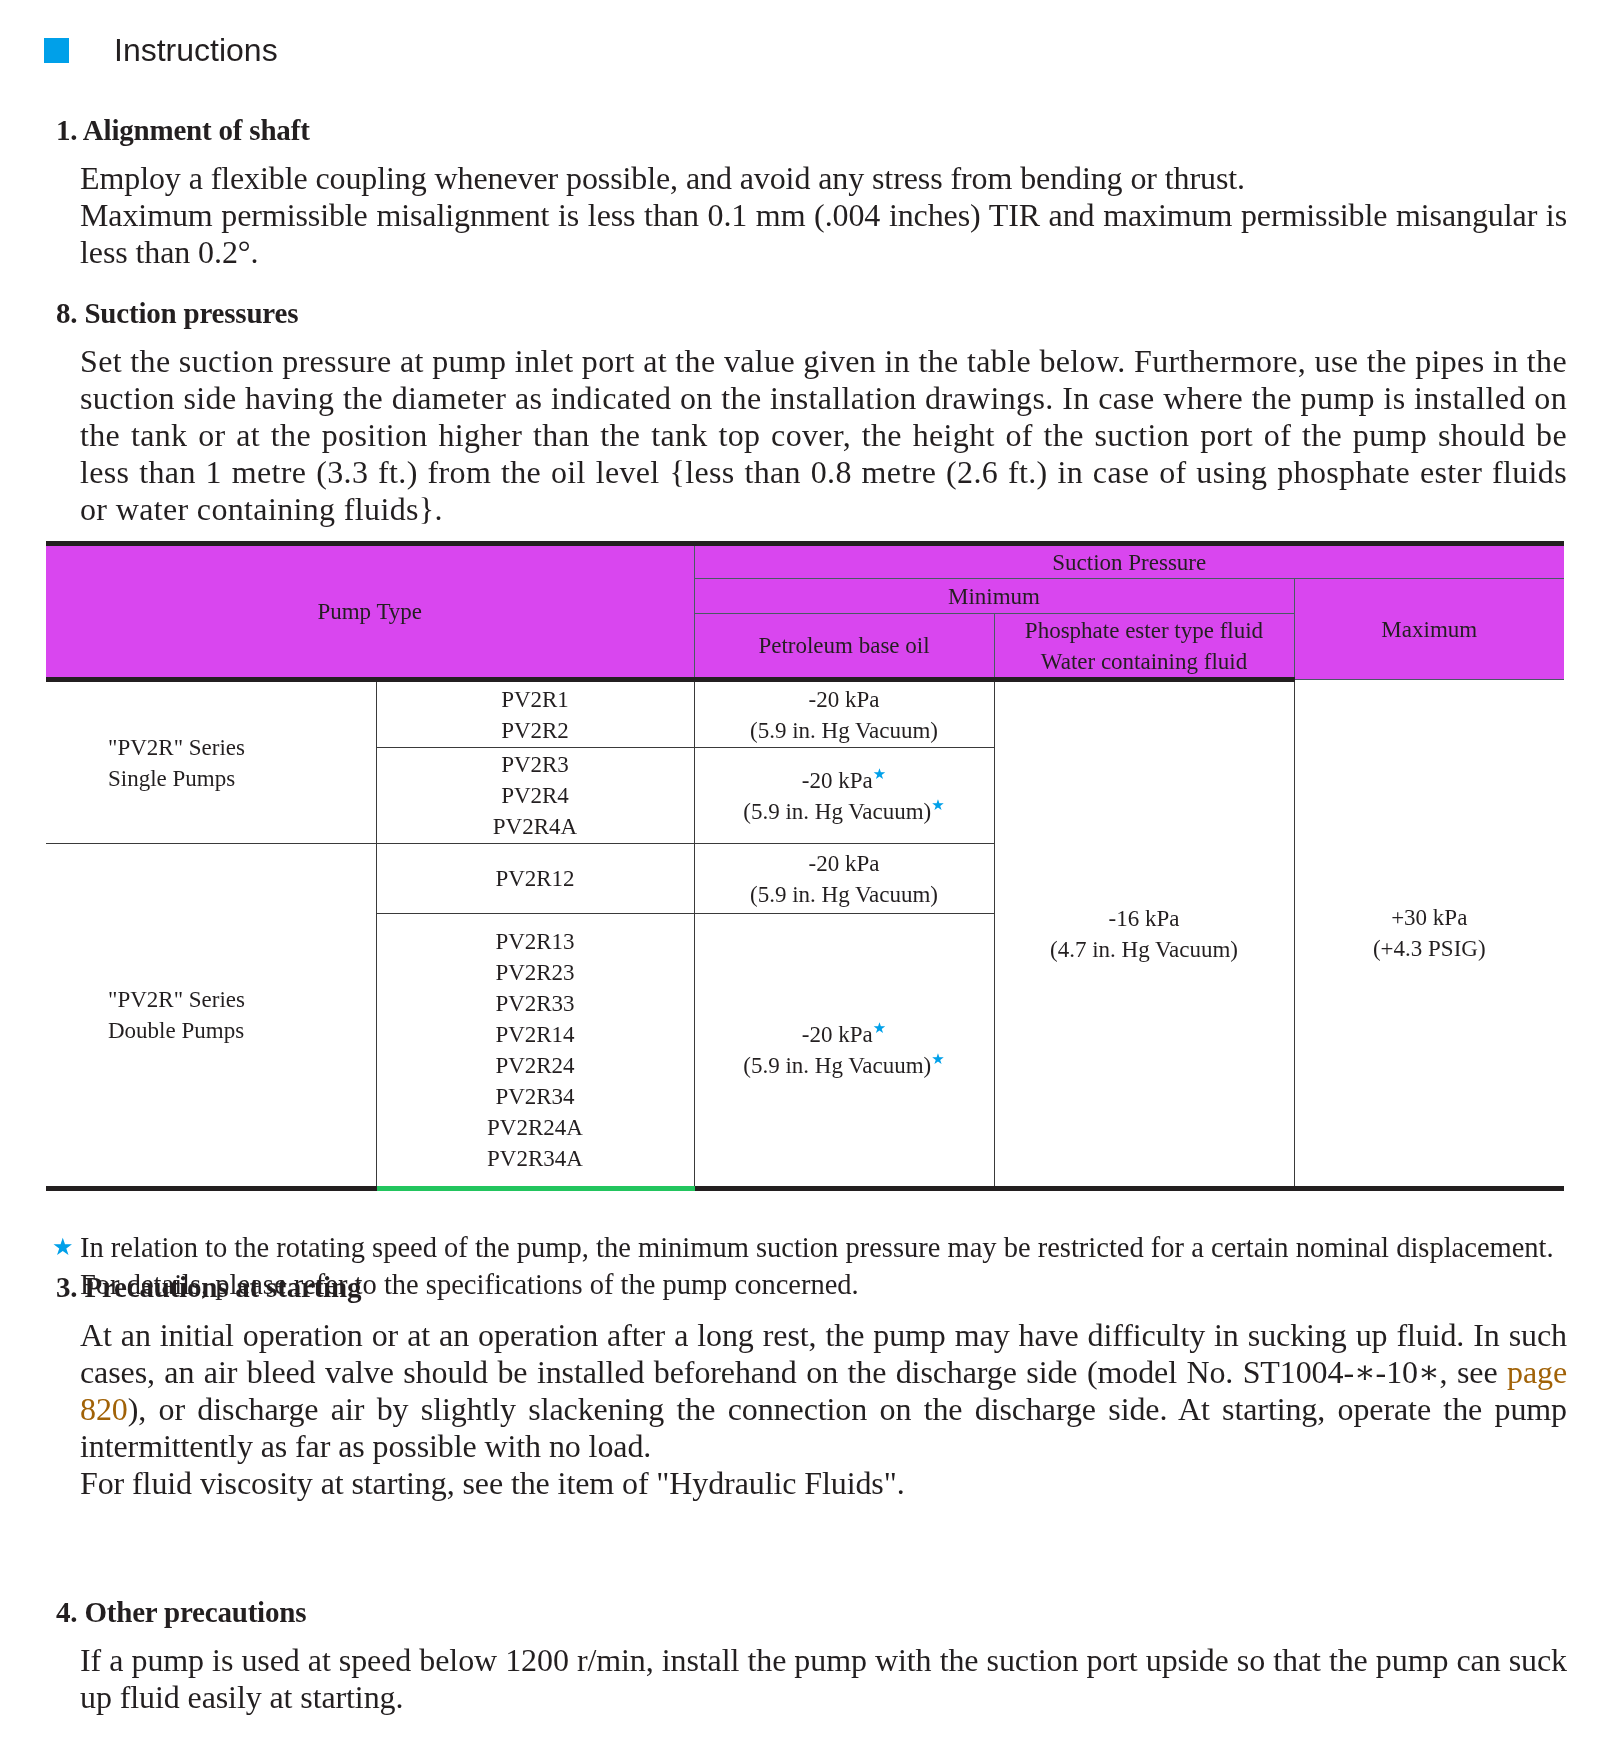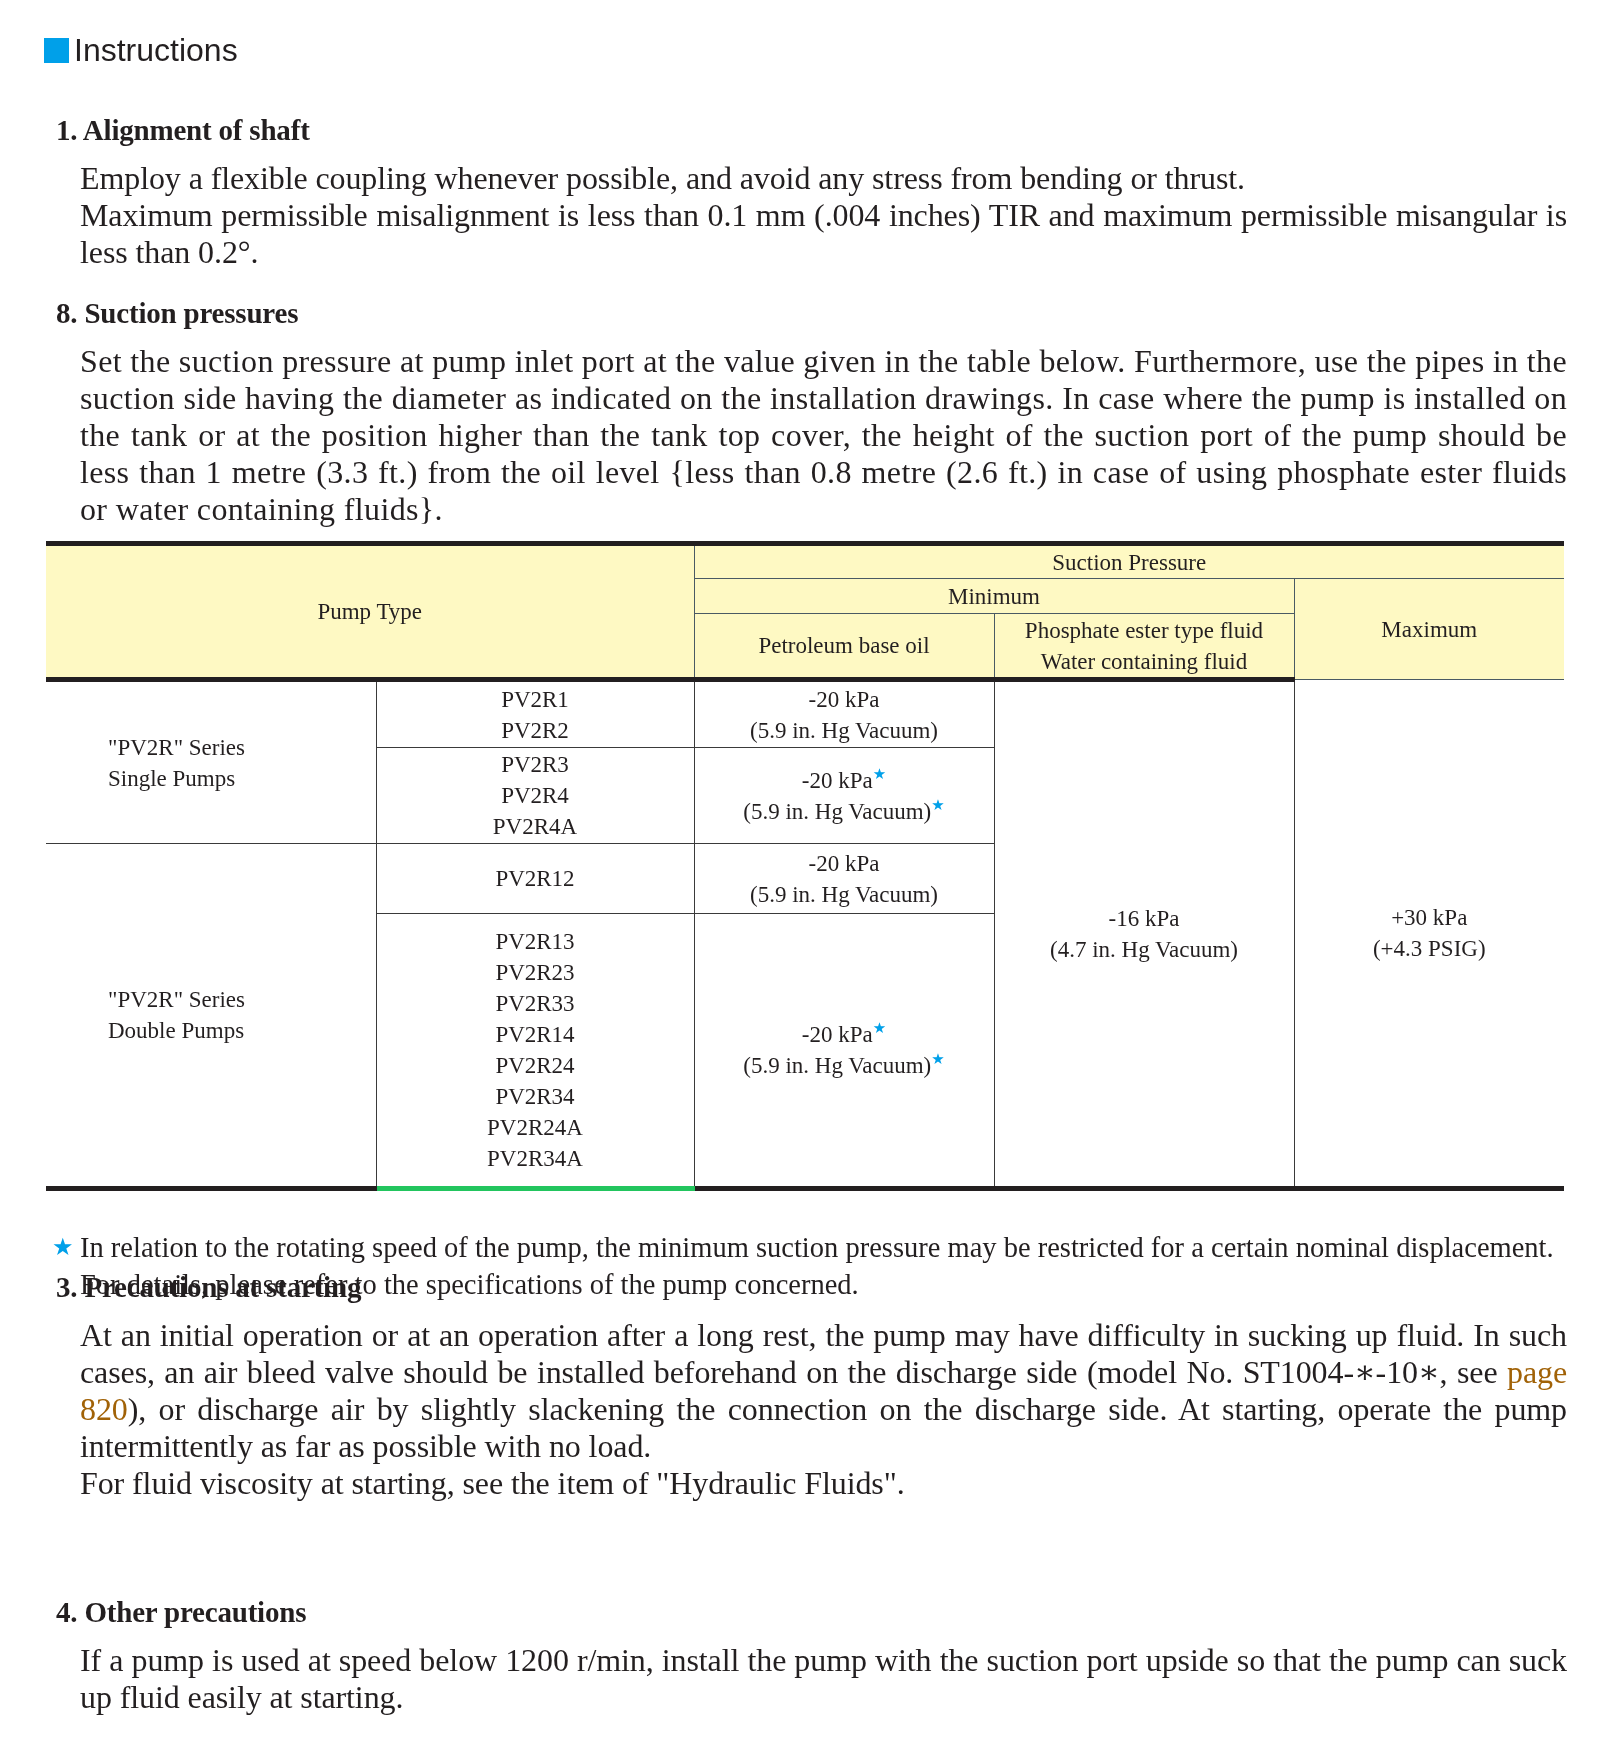--- a/index.html
+++ b/index.html
@@ -1,36 +1,36 @@
 <!DOCTYPE html>
 <html><head>
 <meta charset="utf-8">
 <style>
   html, body { margin: 0; padding: 0; background: #ffffff; }
   body { width: 1607px; height: 1740px; position: relative; font-family: "Liberation Serif", "DejaVu Serif", serif; color: #231f20; overflow: hidden; }
-  .page-title { position: absolute; left: 44px; top: 32px; display: flex; align-items: center; font-family: "Liberation Sans", "DejaVu Sans", sans-serif; font-size: 32px; color: #231f20; }
+  .page-title { position: absolute; left: 44px; top: 32px; display: flex; align-items: center; font-family: "Liberation Sans", "DejaVu Sans", sans-serif; font-size: 32px; color: #231f20; gap: 40px; }
   .title-square { width: 25px; height: 25px; background: #00a0e9; margin-right: 5px; display: inline-block; }
   .section { position: absolute; left: 44px; right: 40px; }
   .section h2 { margin: 12px; font-size: 29px; font-weight: bold; line-height: 36px; letter-spacing: -0.2px; }
   .section p { margin: 0 0 0 36px; font-size: 32px; line-height: 37px; text-align: justify; letter-spacing: -0.1px; }
   #sec1 { top: 100px; }
   #sec1 .body { margin-top: 12px; }
   #sec2 { top: 283px; }
   #sec2 .body { margin-top: 10px; }
   #sec2 .body p { letter-spacing: 0.35px; }
   #sec3 { top: 1257px; }
   #sec3 .body { margin-top: 10px; }
   #sec4 { top: 1582px; }
   #sec4 .body { margin-top: 10px; }
   .link { color: #a16207; cursor: pointer; }
 
   
   .tbl { position: absolute; left: 46px; top: 541px; width: 1518px; border-collapse: collapse; font-size: 23px; line-height: 31px; }
   .tbl td, .tbl th { border: 1.5px solid #3a3a3a; text-align: center; vertical-align: middle; padding: 0; font-weight: normal; }
-  .tbl thead th { background: #fef9c3; border-color: #4a5a63; text-align: center; }
+  .tbl thead th { background: #d946ef; border-color: #4a5a63; text-align: center; }
   .tbl thead tr:first-child th { border-top: 5px solid #231f20; }
   .tbl thead tr:last-child th, .tbl thead th.span3 { border-bottom: 5px solid #231f20; }
   .tbl tbody tr:last-child td, .tbl tbody td.lastcol { border-bottom: 5px solid #231f20; }
   .tbl tr > :first-child { border-left: none; }
   .tbl tr > :last-child { border-right: none; }
   .tbl tbody td.series { text-align: left; padding-left: 62px; border-left: none; }
   .tbl tbody td.series.last-series { border-bottom: 5px solid #231f20; }
   .tbl tbody td.models.last-model { border-bottom: 5px solid #22c55e; }
   .tbl tbody td.pet.last-pet { border-bottom: 5px solid #231f20; }
   .tbl tbody td.phos, .tbl tbody td.max { border-bottom: 5px solid #231f20; }

